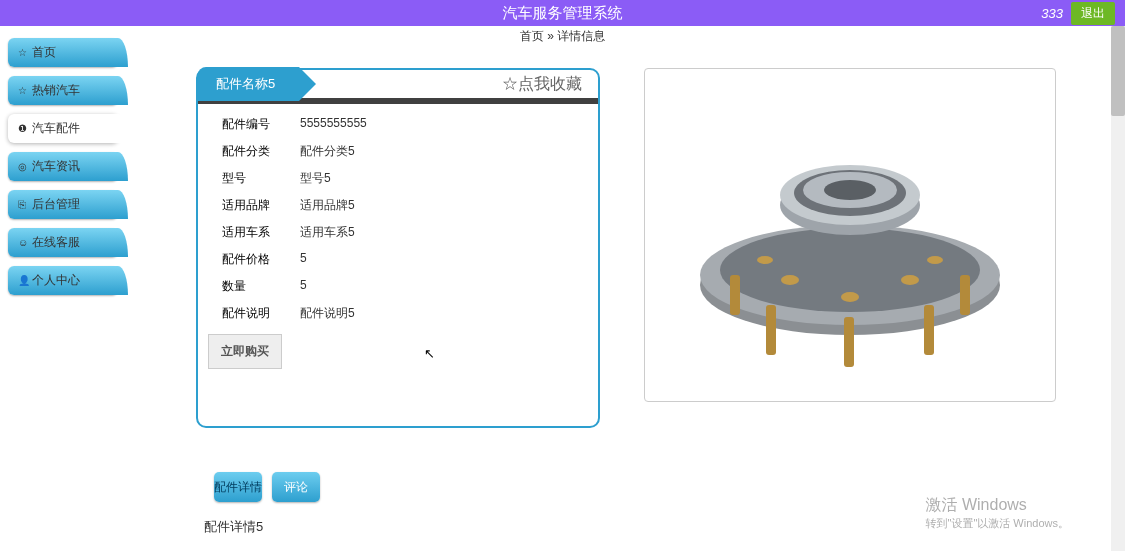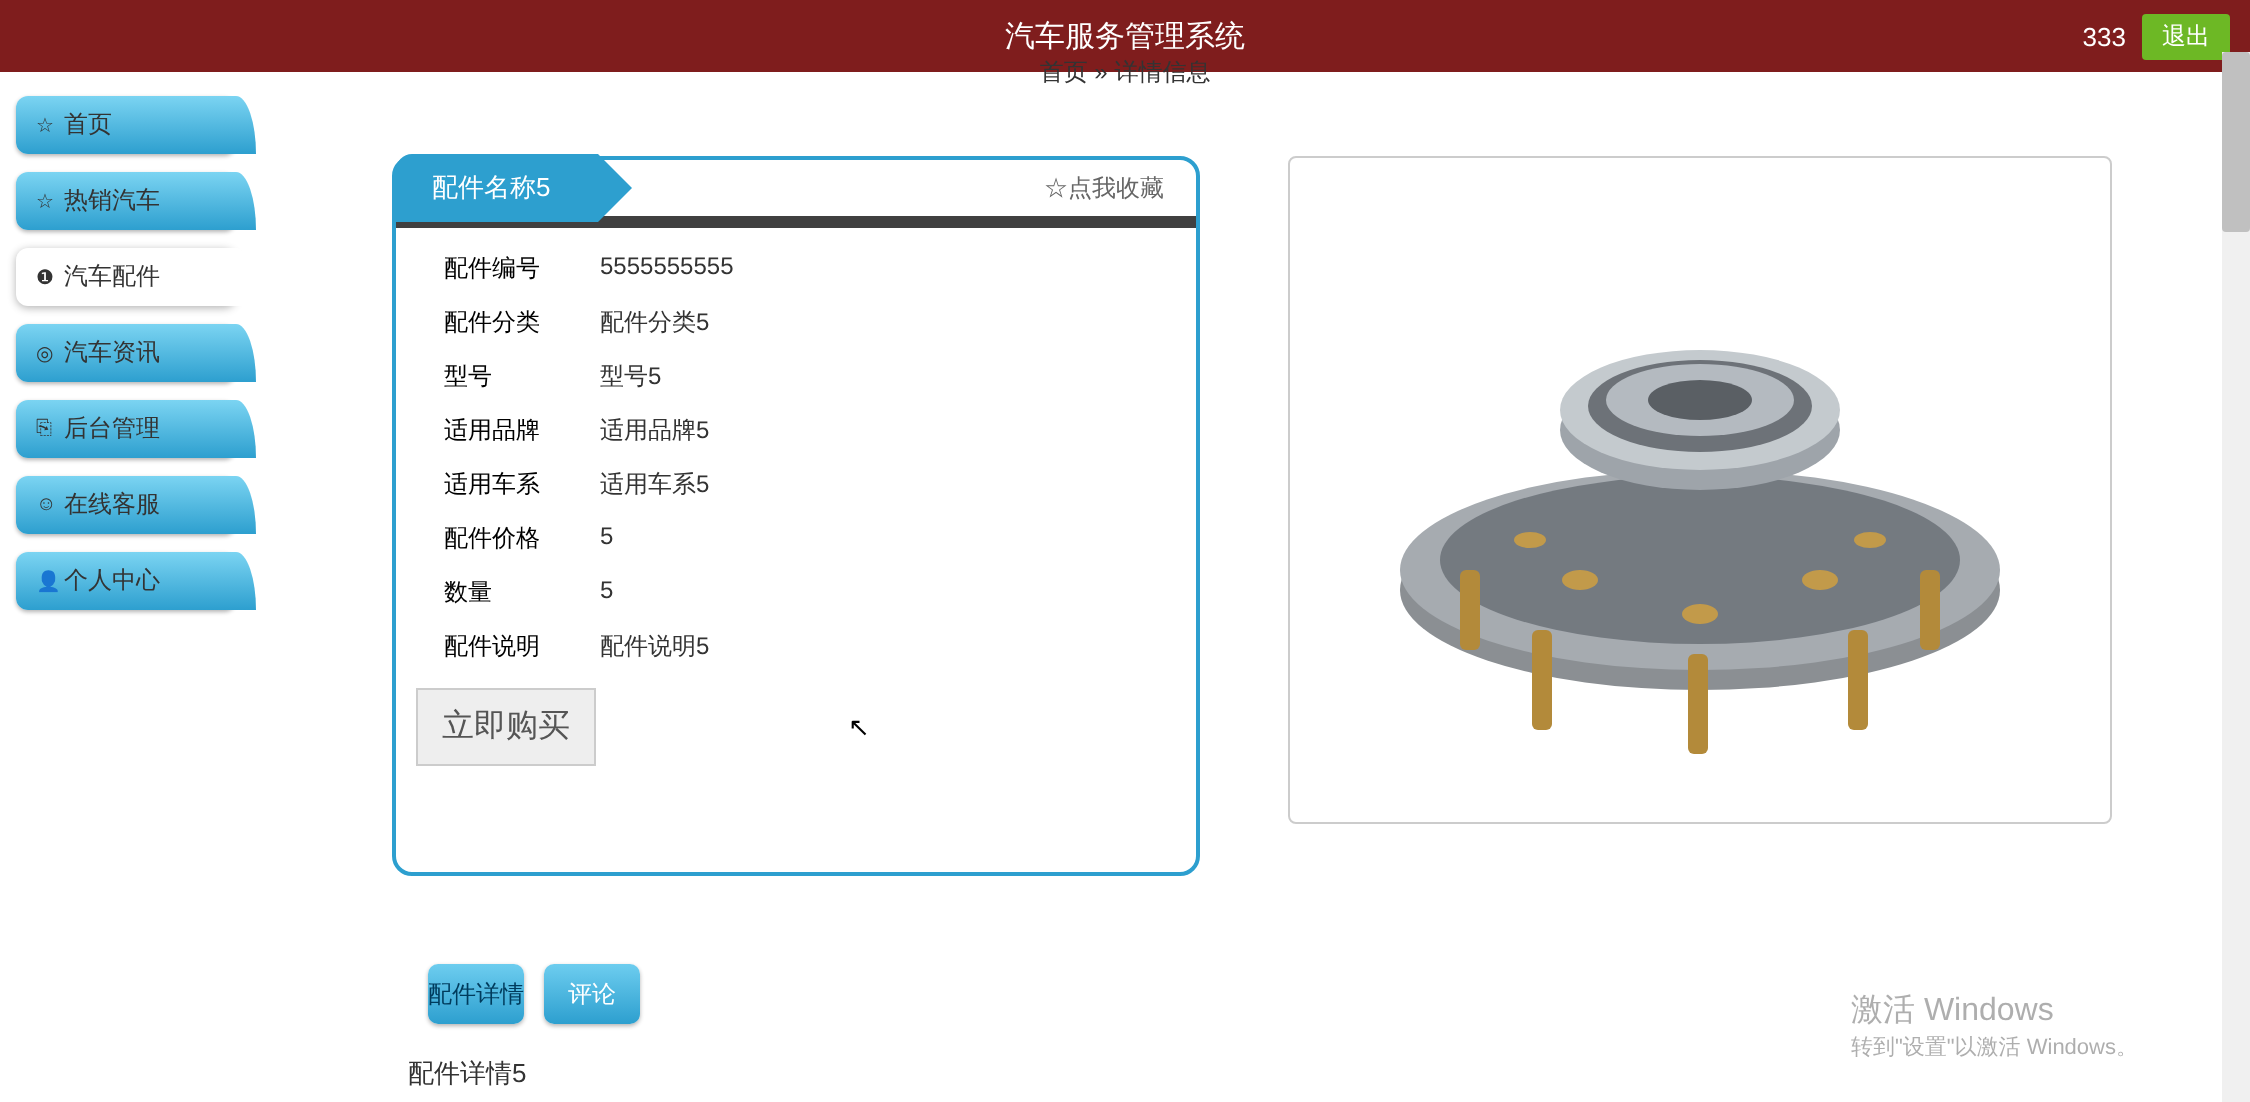--- a/index.html
+++ b/index.html
@@ -7,22 +7,22 @@
   font-family: "Microsoft YaHei", Arial, sans-serif;
   font-size: 13px;
   color: #333;
   background: #fff;
   width: 1125px;
   height: 551px;
   overflow: hidden;
   position: relative;
 }
 .topbar {
-  height: 36px;
-  background: #7f1d1d;
+  height: 26px;
+  background: #8b5cf6;
   color: #fff;
   display: flex;
   align-items: center;
   position: relative;
 }
 .topbar-title {
   position: absolute;
   left: 50%;
   transform: translateX(-50%);
   font-size: 15px;
@@ -31,20 +31,21 @@
 .topbar-right {
   position: absolute;
   right: 10px;
   display: flex;
   align-items: center;
   gap: 8px;
 }
 .topbar-user {
   font-size: 13px;
   color: #fff;
+  font-style: italic;
 }
 .logout-btn {
   background: #6db825;
   color: #fff;
   padding: 3px 10px;
   font-size: 12px;
   border-radius: 2px;
   cursor: pointer;
 }
 .breadcrumb {
@@ -142,21 +143,21 @@
   position: absolute;
   right: -17px;
   top: 0;
   width: 0;
   height: 0;
   border-top: 17px solid transparent;
   border-bottom: 17px solid transparent;
   border-left: 17px solid #2d9fcf;
 }
 .fav-link {
-  font-size: 12px;
+  font-size: 16px;
   color: #666;
   padding-right: 16px;
   cursor: pointer;
 }
 .detail-table {
   padding: 12px 24px 0 24px;
 }
 .detail-row {
   display: flex;
   margin-bottom: 10px;
@@ -169,24 +170,25 @@
   padding-right: 14px;
 }
 .detail-value {
   color: #333;
 }
 .buy-btn {
   margin: 12px 0 0 10px;
   padding: 8px 12px;
   background: #eee;
   border: 1px solid #ccc;
-  font-size: 16px;
+  font-size: 12px;
   color: #555;
   cursor: pointer;
   width: fit-content;
+  font-weight: bold;
 }
 .image-card {
   width: 412px;
   height: 334px;
   border: 1px solid #ccc;
   border-radius: 4px;
   display: flex;
   align-items: center;
   justify-content: center;
   background: #fff;

